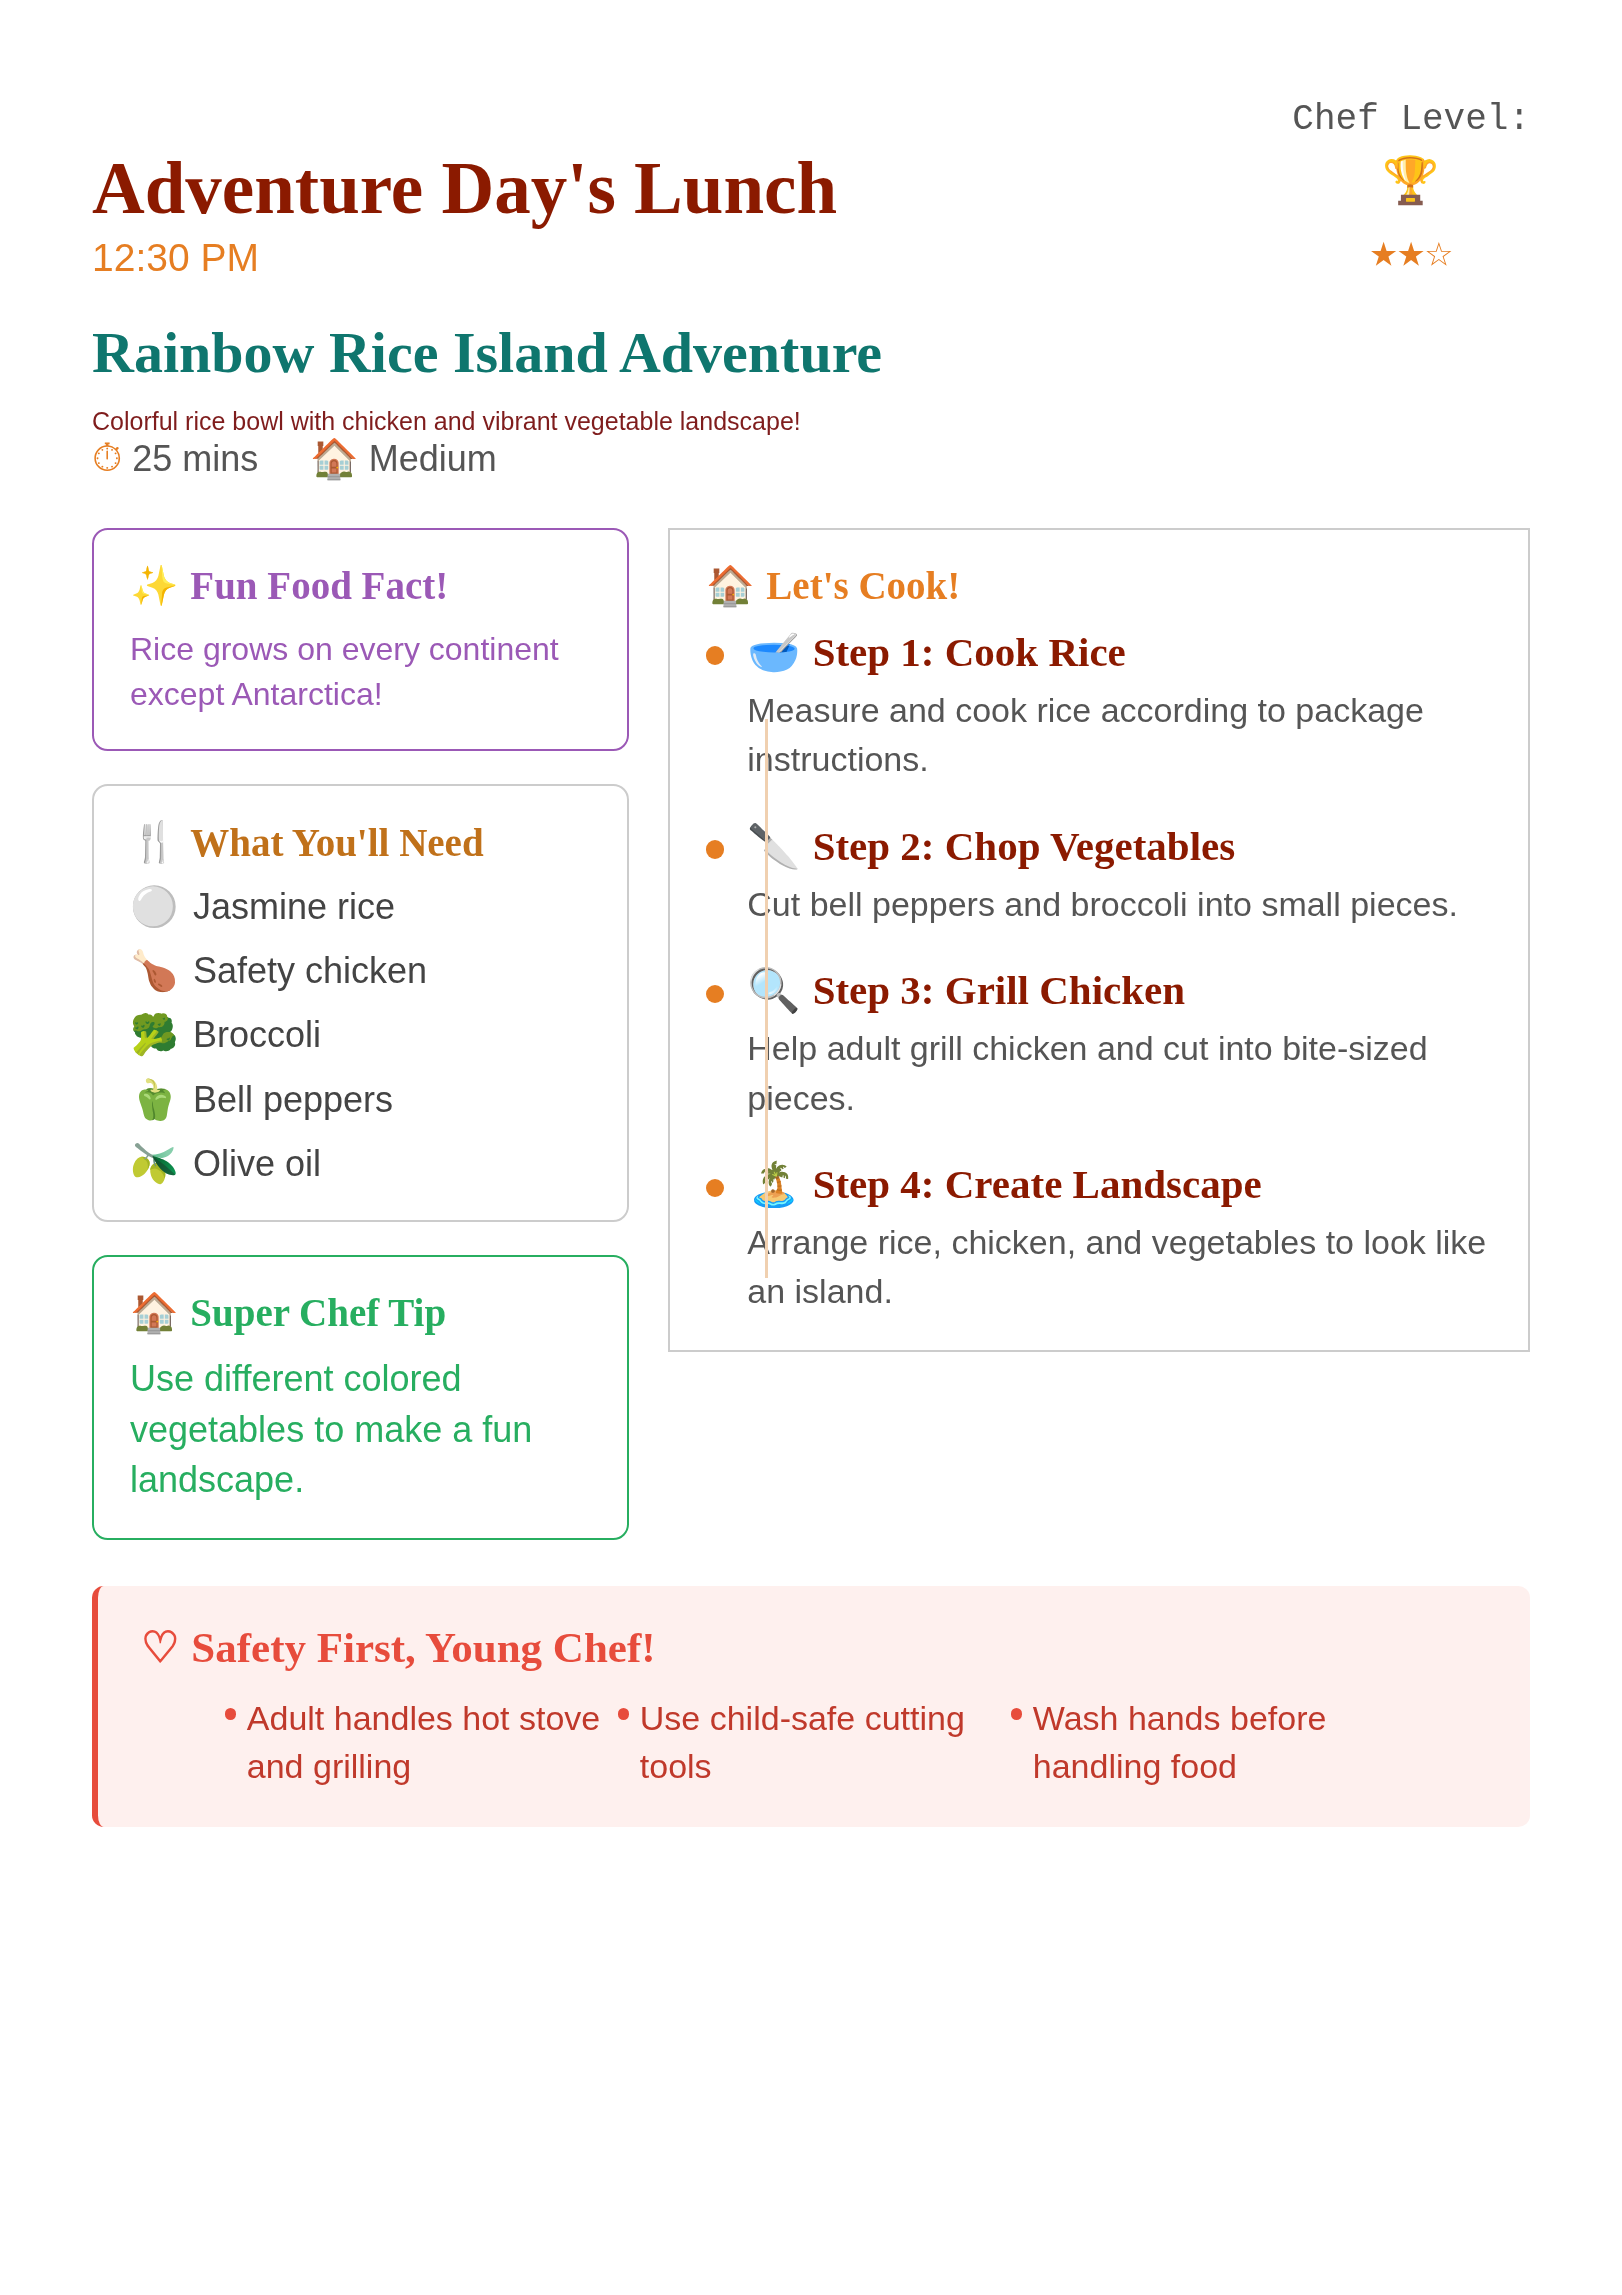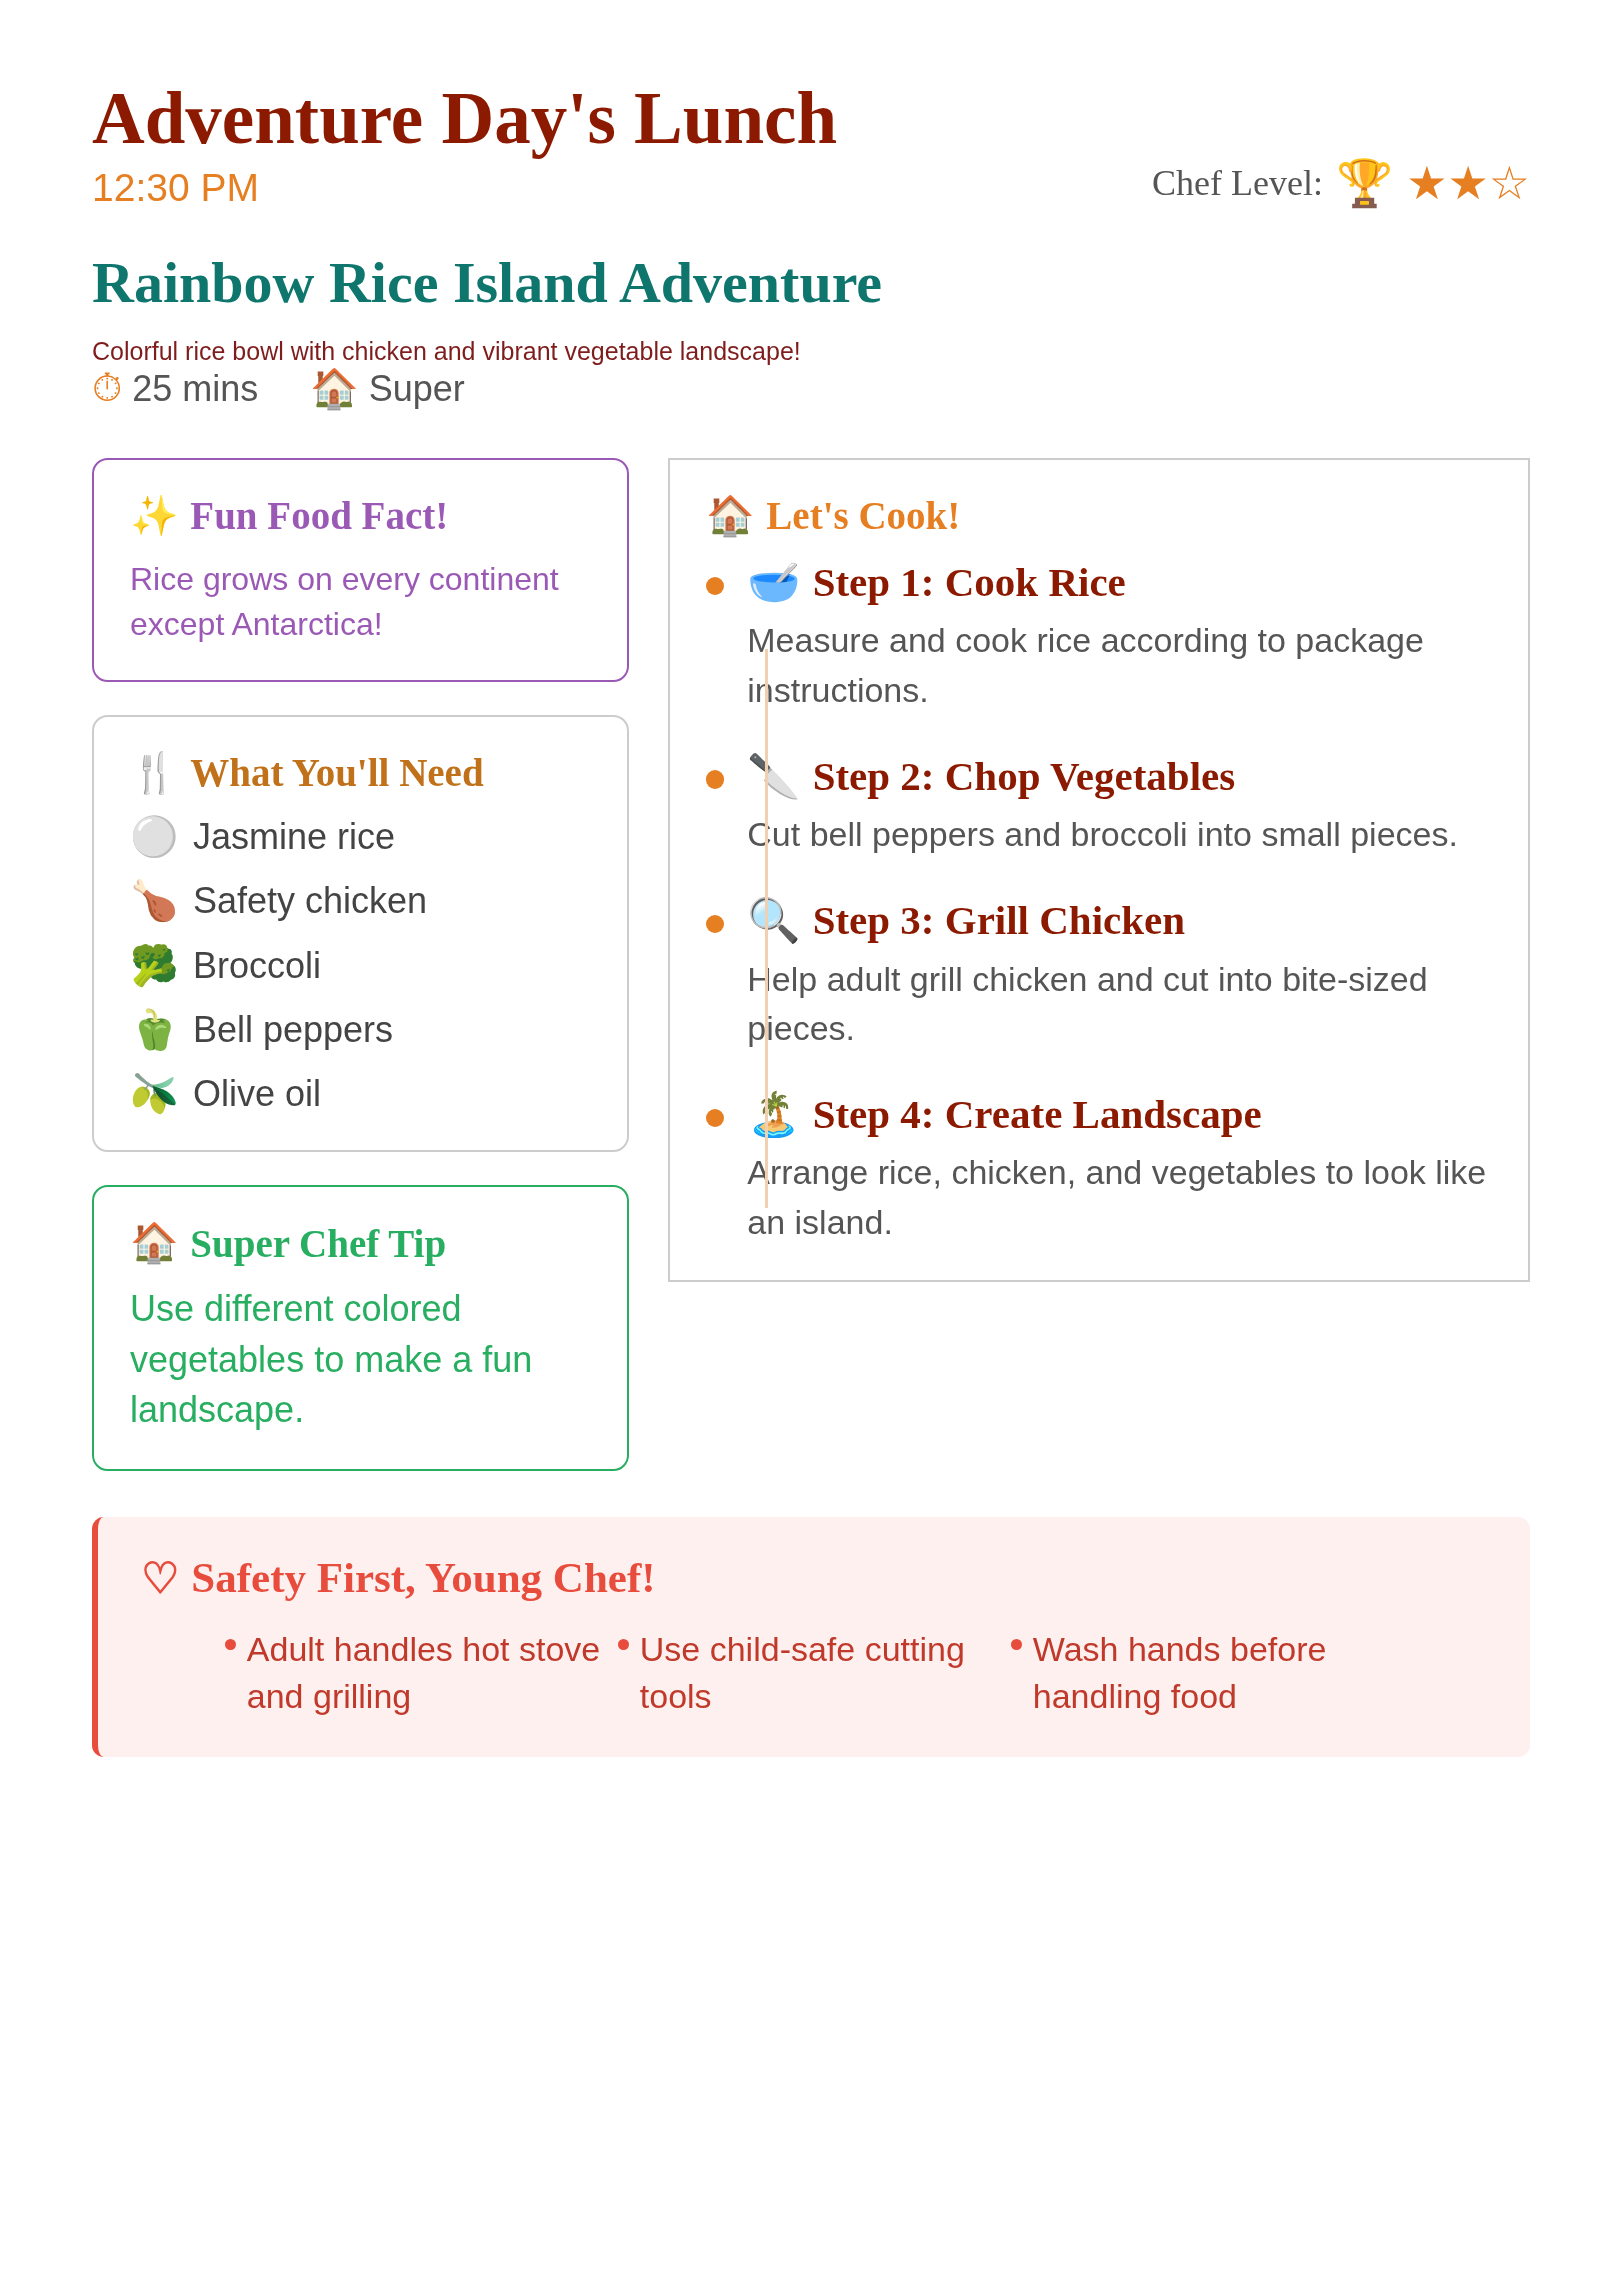--- a/index.html
+++ b/index.html
@@ -31,21 +31,22 @@
       margin-top: 6.5px;
       font-family: Arial, sans-serif;
     }
     .chef-level-block {
       display: flex;
       align-items: center;
       gap: 13px;
       margin-top: 19.6px;
       font-size: 36px;
       color: #555;
-      font-family: Liberation Serif, serif;
+      font-family: Liberation Mono, monospace;
+      flex-direction: column;
     }
     .trophy-icon { font-size: 46px; color: #E67E22; }
     .stars { font-size: 46px; color: #E67E22; }
 
     .recipe-title {
       font-size: 58px;
       font-weight: 900;
       color: #0f766e;
       margin-bottom: 21px;
     }
@@ -262,21 +263,21 @@
 <h2 class="recipe-title">Rainbow Rice Island Adventure</h2>
 <p class="recipe-desc">Colorful rice bowl with chicken and vibrant vegetable landscape!</p>
 
 <div class="meta-row">
   <div class="meta-item">
     <span class="meta-icon">⏱</span>
     <span>25 mins</span>
   </div>
   <div class="meta-item">
     <span class="meta-icon">🏠</span>
-    <span>Super</span>
+    <span>Medium</span>
   </div>
 </div>
 
 <div class="two-col">
 
   <div class="left-col">
 
     <div class="card fun-fact-card">
       <div class="card-title">
         <span>✨</span>

